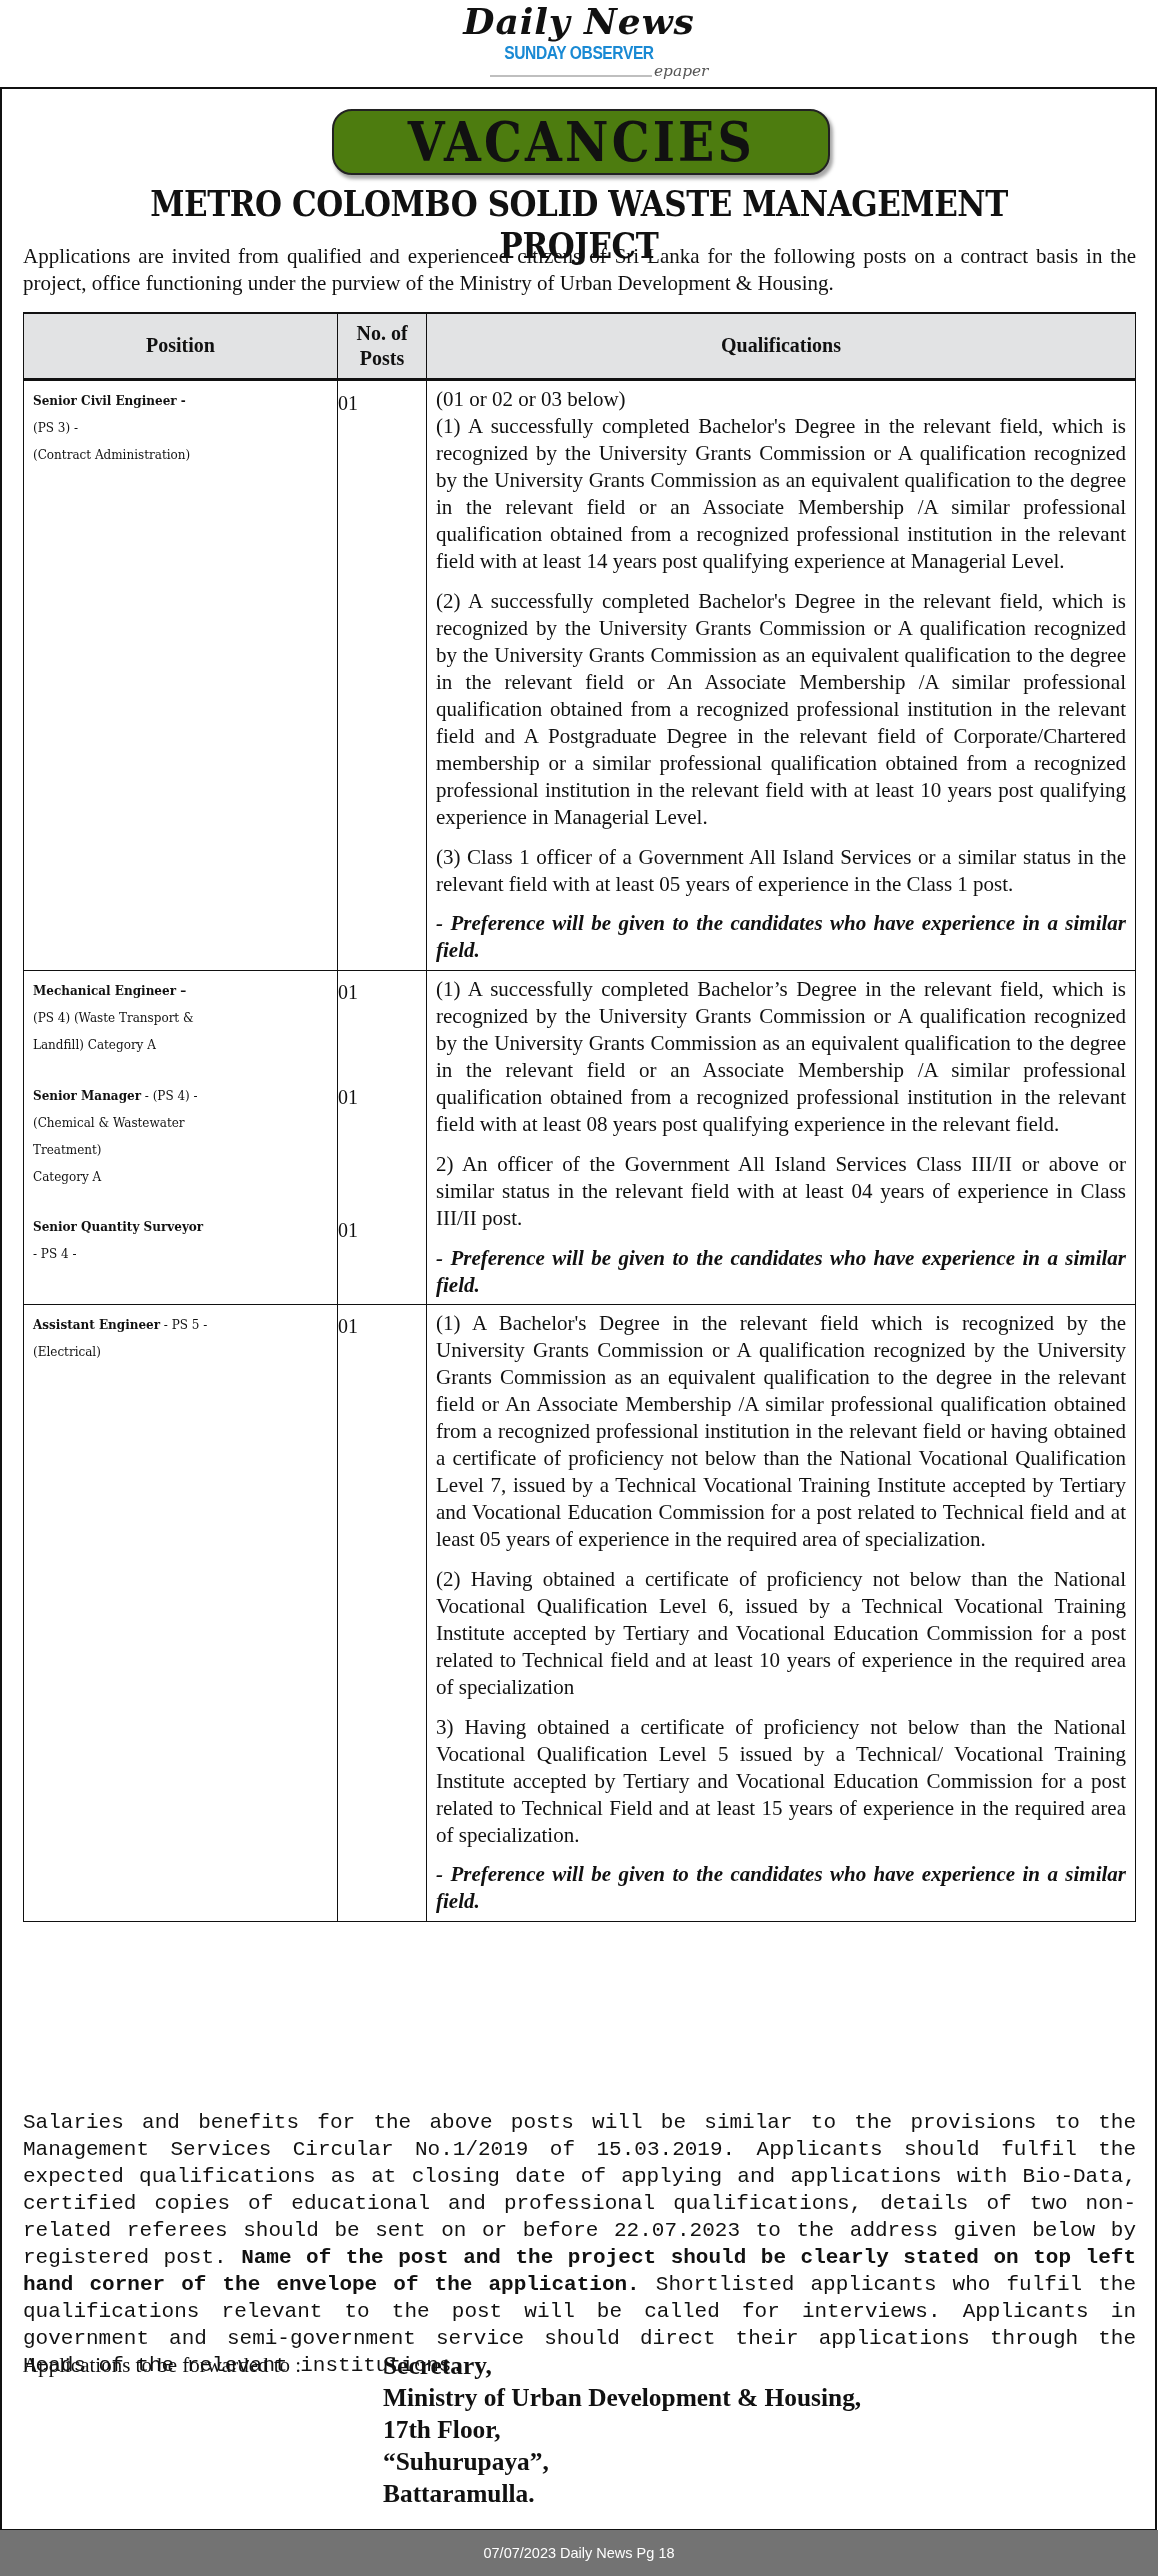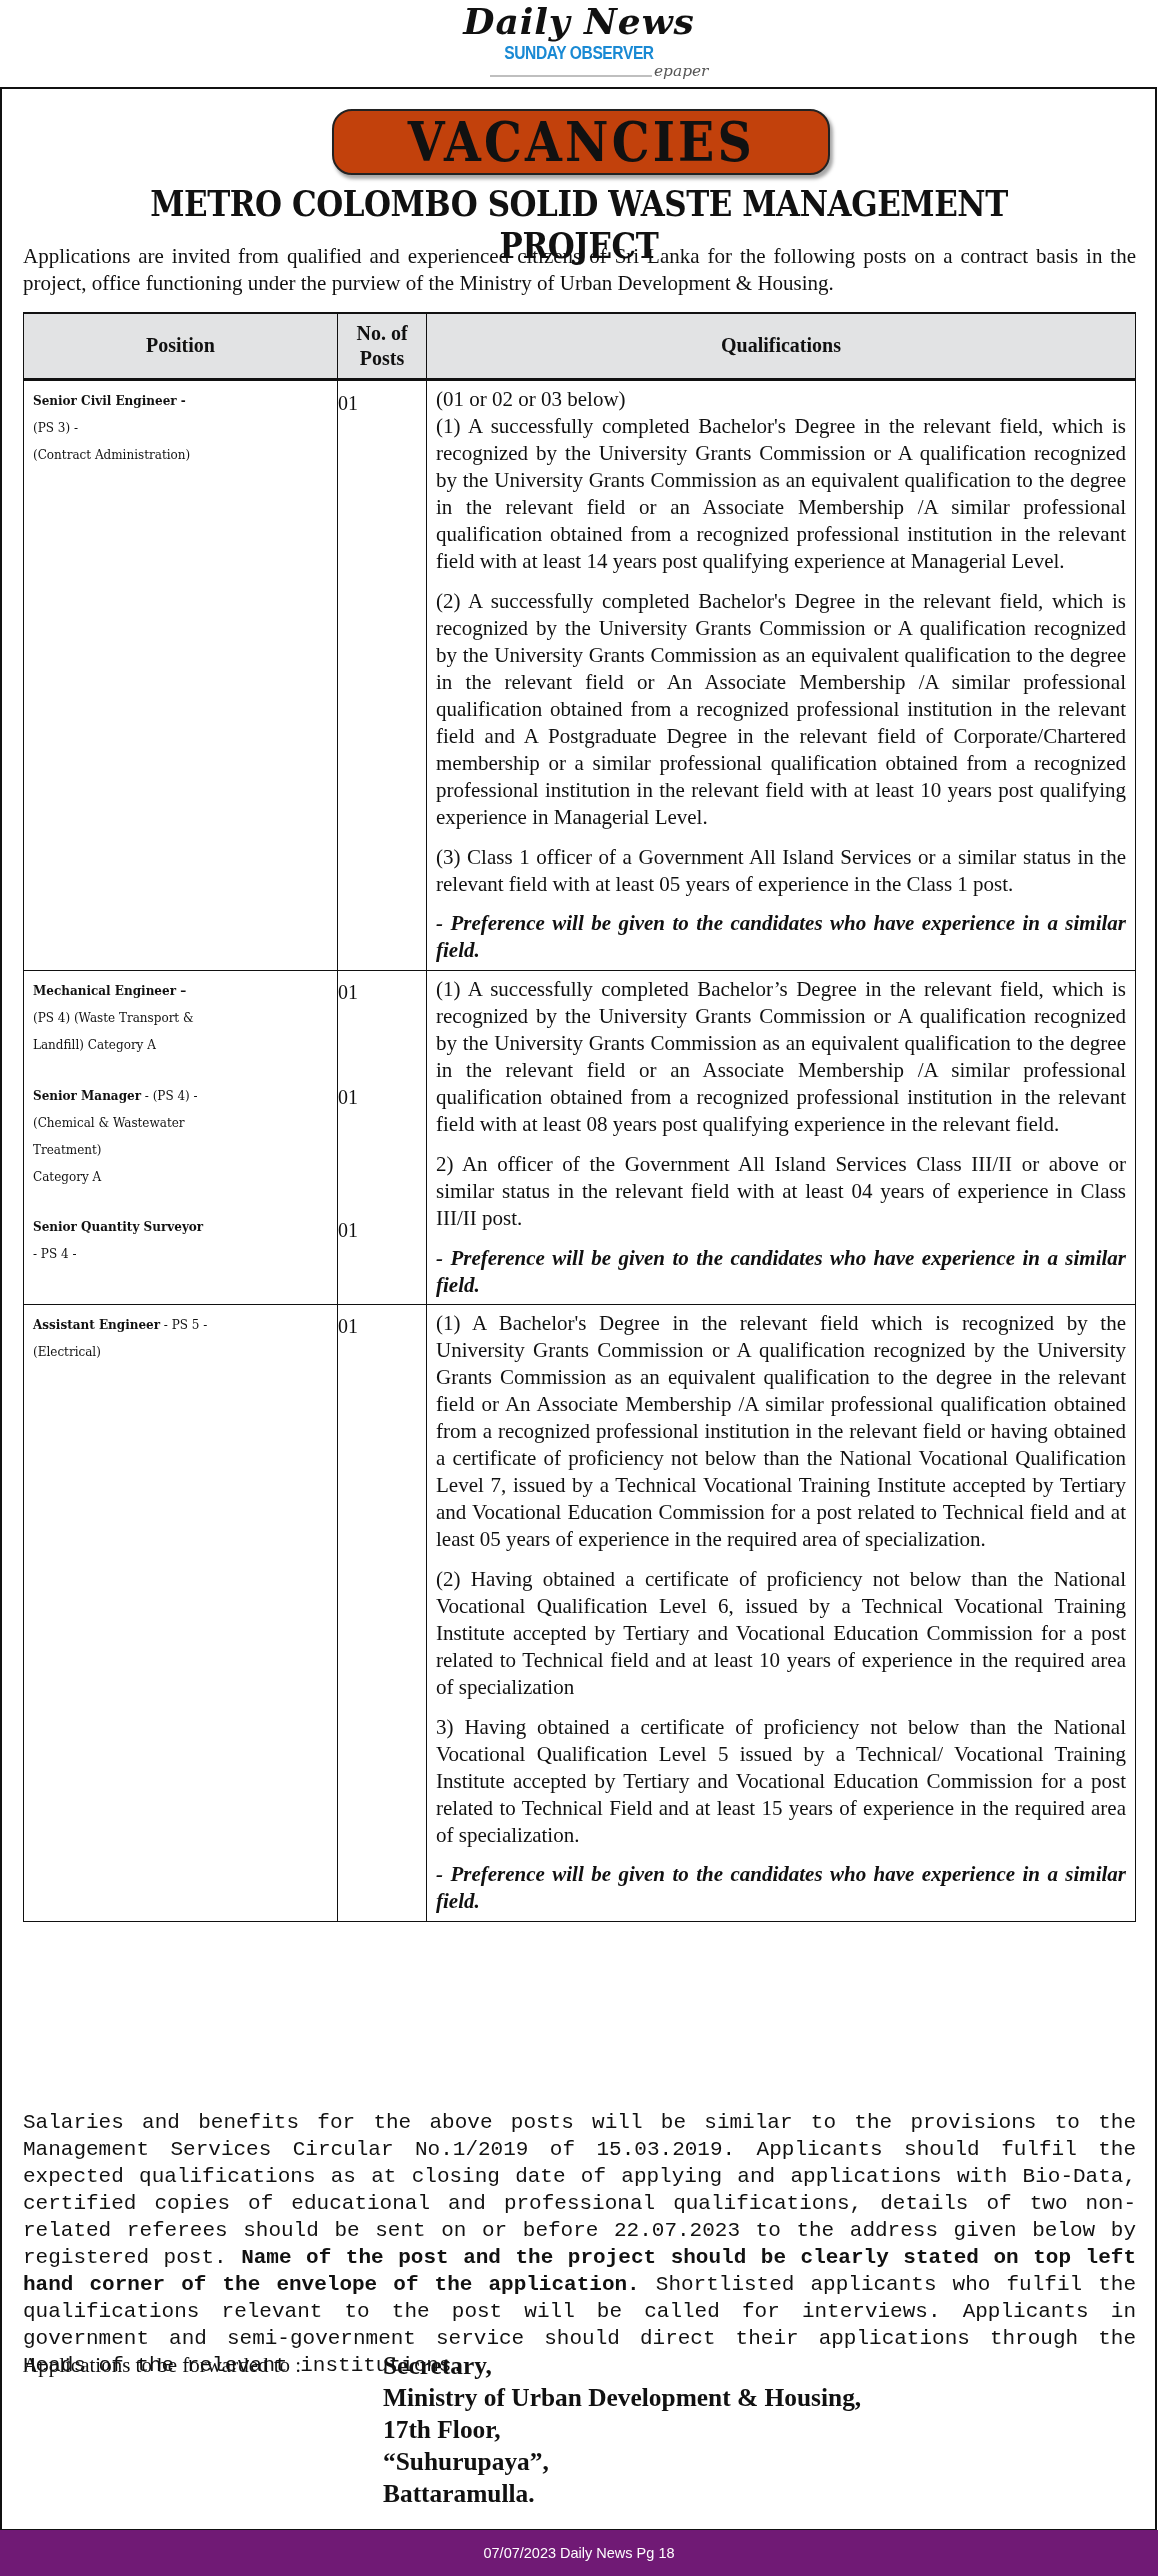--- a/index.html
+++ b/index.html
@@ -6,21 +6,21 @@
   body { width: 1158px; height: 2576px; position: relative; overflow: hidden; font-family: "DejaVu Serif", serif; color: #111; }
 
   .masthead { position: absolute; left: 0; top: 0; width: 962px; height: 87px; text-align: center; }
   .mast-daily { position: absolute; left: 0; width: 1158px; top: 0px; font-family: "DejaVu Serif", serif; font-weight: bold; font-size: 36px; letter-spacing: 0.9px; color: #111; font-style: italic; }
   .mast-observer { position: absolute; left: 0; width: 1158px; top: 42px; font-family: "Liberation Sans", sans-serif; font-weight: bold; font-size: 19px; color: #1a8ad4; letter-spacing: -0.5px; transform: scaleX(0.82); }
   .mast-line { position: absolute; left: 490px; top: 75px; width: 162px; height: 1.8px; background: #bfbfbf; }
   .mast-epaper { position: absolute; left: 654px; top: 62px; font-family: "DejaVu Serif", serif; font-style: italic; font-size: 15.4px; color: #555; }
 
   .frame { position: absolute; left: 0; top: 87px; width: 1153px; height: 2440px; border: 2.7px solid #111; border-top-width: 2.7px; box-sizing: content-box; }
 
-  .badge { position: absolute; left: 332px; top: 109px; width: 494px; height: 62px; border: 2.7px solid #222; border-radius: 20px; background: #c2410c; box-shadow: 2.7px 3.6px 3.6px rgba(0,0,0,0.35); text-align: center; }
+  .badge { position: absolute; left: 332px; top: 109px; width: 494px; height: 62px; border: 2.7px solid #222; border-radius: 20px; background: #4d7c0f; box-shadow: 2.7px 3.6px 3.6px rgba(0,0,0,0.35); text-align: center; }
   .badge span { display: inline-block; font-family: "DejaVu Serif", serif; font-weight: bold; font-size: 54px; line-height: 62px; letter-spacing: 3.6px; transform: scaleX(0.88); }
 
   .project-title { position: absolute; left: 0; width: 1158px; top: 182px; text-align: center; font-family: "DejaVu Serif", serif; font-weight: bold; font-size: 36px; letter-spacing: -0.5px; transform: scaleX(0.86); transform-origin: center; }
 
   .intro { position: absolute; left: 23px; top: 243px; width: 1113px; font-family: "Liberation Serif", serif; font-size: 21px; line-height: 27px; text-align: justify; }
 
   table.vac { position: absolute; left: 23px; top: 312px; width: 1113px; border-collapse: collapse; font-family: "Liberation Serif", serif; font-size: 20px; }
   table.vac th, table.vac td { border: 1.8px solid #111; vertical-align: top; }
   table.vac th { background: #e2e3e4; font-weight: bold; font-size: 20px; line-height: 25.4px; height: 62px; vertical-align: middle; text-align: center; border-top-width: 2.7px; border-bottom-width: 3.6px; }
   .col-pos { width: 311px; }
@@ -35,21 +35,21 @@
   td.qual p:last-child { margin-bottom: 0; }
   td.qual .pref { font-weight: bold; font-style: italic; }
 
   .footer-text { position: absolute; left: 23px; top: 2109px; width: 1113px; font-family: Liberation Mono, monospace; font-size: 21px; line-height: 27px; text-align: justify; }
   .footer-text .b { font-weight: bold; }
 
   .fwd-label { position: absolute; left: 23px; top: 2353px; font-family: "Liberation Serif", serif; font-size: 21px; }
   .address { position: absolute; left: 383px; top: 2349px; font-family: "Liberation Serif", serif; font-weight: bold; font-size: 25.4px; line-height: 32px; }
   .address div { white-space: nowrap; }
 
-  .pagebar { position: absolute; left: 0; top: 2530px; width: 1158px; height: 46px; background: #701a75; color: #ffffff; text-align: center; font-family: "Liberation Sans", sans-serif; font-size: 14.5px; line-height: 46px; }
+  .pagebar { position: absolute; left: 0; top: 2530px; width: 1158px; height: 46px; background: #737373; color: #ffffff; text-align: center; font-family: "Liberation Sans", sans-serif; font-size: 14.5px; line-height: 46px; }
 </style>
 </head>
 <body>
 
 <div class="masthead">
   <div class="mast-daily">Daily News</div>
   <div class="mast-observer">SUNDAY OBSERVER</div>
   <div class="mast-line"></div>
   <div class="mast-epaper">epaper</div>
 </div>

